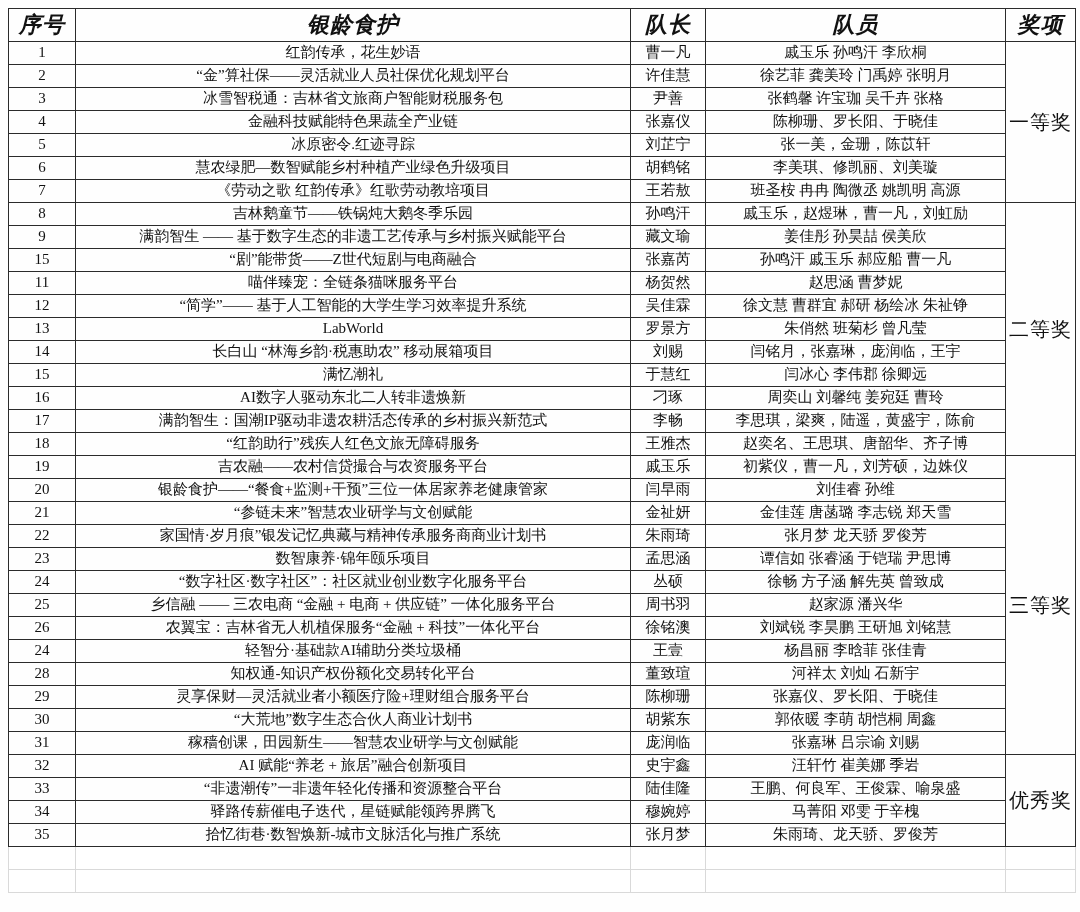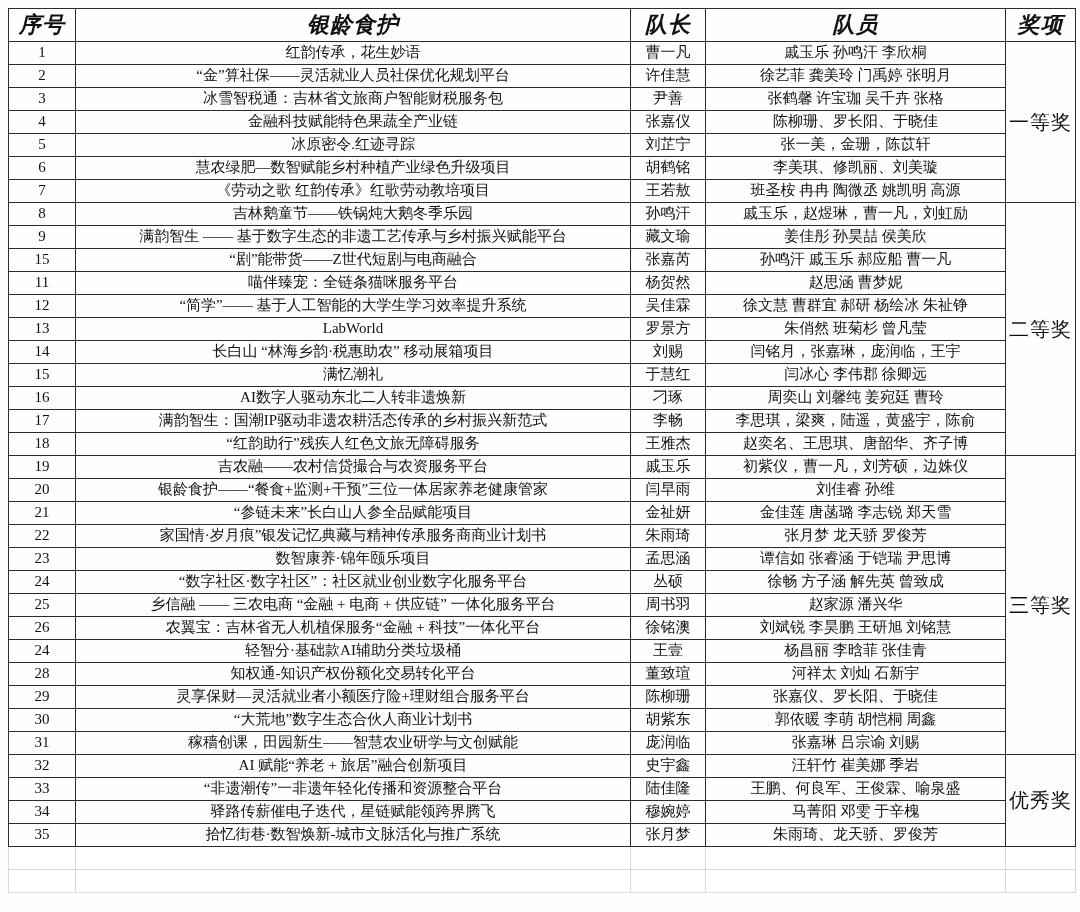--- a/index.html
+++ b/index.html
@@ -189,21 +189,21 @@
           <td class="award" rowspan="13">三等奖</td>
         </tr>
         <tr>
           <td class="no">20</td>
           <td class="name">银龄食护——“餐食+监测+干预”三位一体居家养老健康管家</td>
           <td class="leader">闫早雨</td>
           <td class="members">刘佳睿 孙维</td>
         </tr>
         <tr>
           <td class="no">21</td>
-          <td class="name">“参链未来”长白山人参全品赋能项目</td>
+          <td class="name">“参链未来”智慧农业研学与文创赋能</td>
           <td class="leader">金祉妍</td>
           <td class="members">金佳莲 唐菡璐 李志锐 郑天雪</td>
         </tr>
         <tr>
           <td class="no">22</td>
           <td class="name">家国情·岁月痕”银发记忆典藏与精神传承服务商商业计划书</td>
           <td class="leader">朱雨琦</td>
           <td class="members">张月梦 龙天骄 罗俊芳</td>
         </tr>
         <tr>

